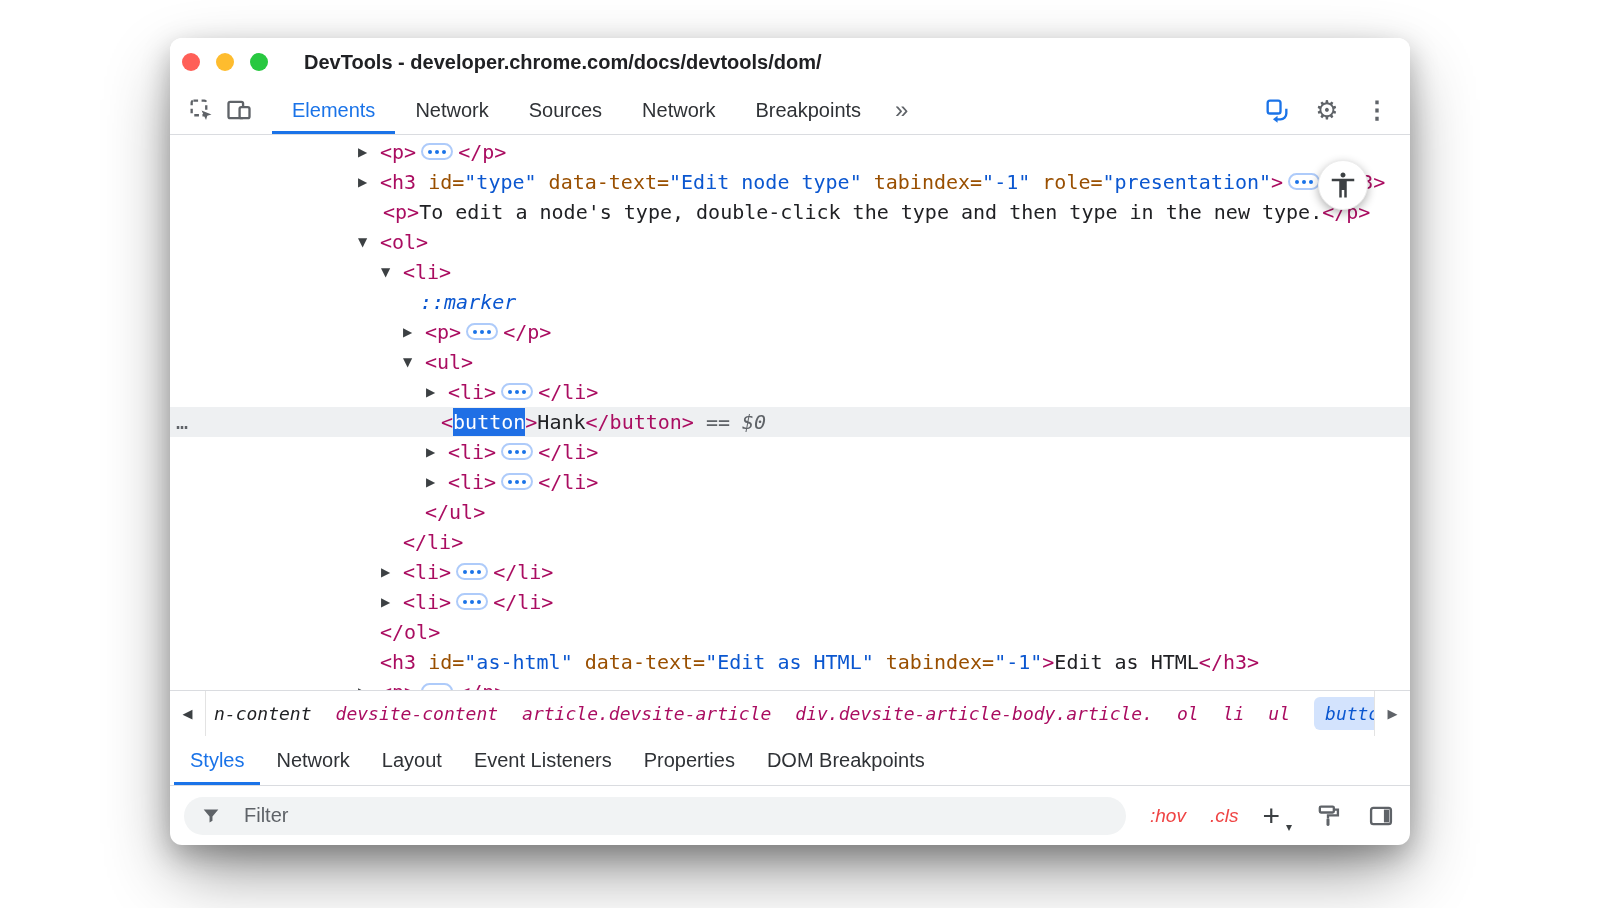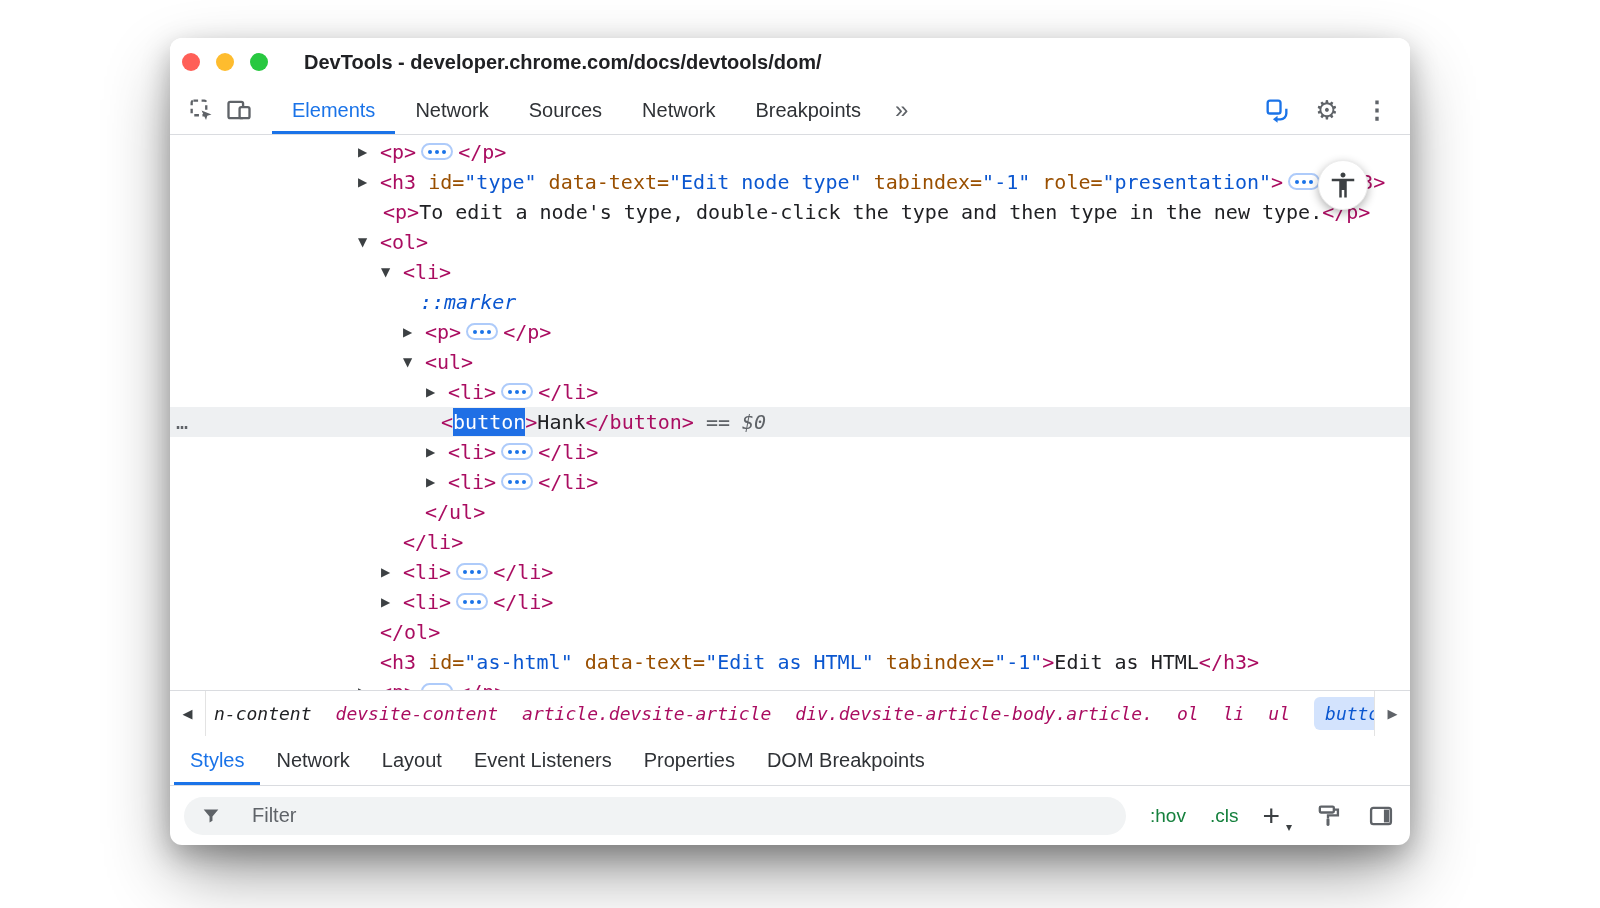--- a/index.html
+++ b/index.html
@@ -73,24 +73,24 @@
   .crumb.plain { color: var(--c-text); }
   .crumb.selected { background: var(--c-crumbsel); color: var(--c-crumbseltext); padding: 6px 11px; border-radius: 6px; margin-right: 12px; }
 
   
   .side-tabs { height: 50px; flex: none; display: flex; align-items: stretch; padding-left: 4px; border-bottom: 1px solid var(--c-border); }
   .side-tab { padding: 0 16px; display: flex; align-items: center; font-size: 20px; color: #2f3236; }
   .side-tab.active { color: var(--c-accent); box-shadow: inset 0 -3px 0 var(--c-accent); }
 
   
   .filterbar { height: 59px; flex: none; display: flex; align-items: center; padding: 0 14px; gap: 24px; }
-  .filter-input { width: 942px; height: 38px; flex: none; background: var(--c-inputbg); border-radius: 19px; display: flex; align-items: center; padding: 0 16px; gap: 30px; }
+  .filter-input { width: 942px; height: 38px; flex: none; background: var(--c-inputbg); border-radius: 19px; display: flex; align-items: center; padding: 0 16px; gap: 22px; }
   .filter-input input { flex: 1; background: transparent; border: none; outline: none; font-size: 20px; color: var(--c-text); font-family: "Liberation Sans", sans-serif; }
   .filter-input input::placeholder { color: var(--c-gray); opacity: 1; }
-  .txt-btn { font-size: 19px; color: #15803d; white-space: nowrap; }
+  .txt-btn { font-size: 19px; color: #ef4444; white-space: nowrap; font-style: italic; }
   .plus-btn { position: relative; font-size: 30px; color: #3c4043; line-height: 1; padding-right: 10px; }
   .plus-btn .caret { position: absolute; right: -2px; bottom: -2px; font-size: 12px; color: #3c4043; }
   svg { display: block; }
 </style>
 </head>
 <body>
 
 <div class="stage">
   <div class="window">
 

